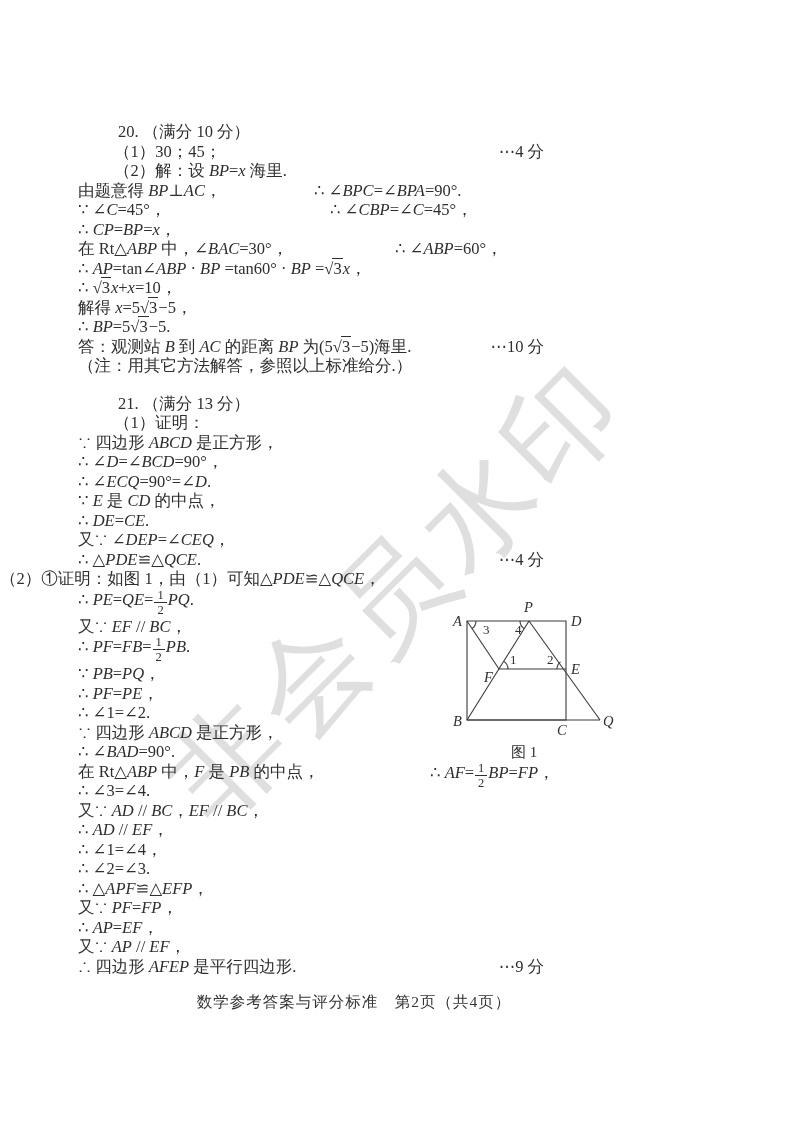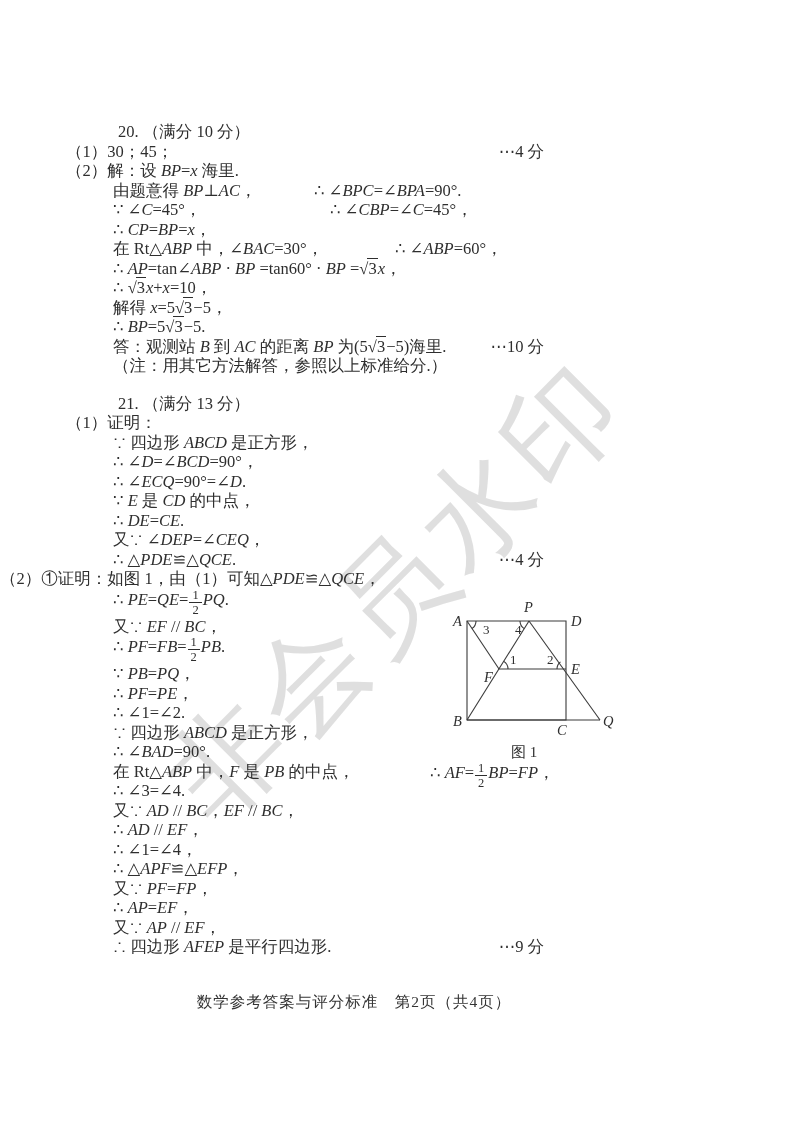--- a/index.html
+++ b/index.html
@@ -11,22 +11,22 @@
   .watermark{
     position:absolute;left:100px;top:515px;width:620px;height:140px;
     font-size:112px;line-height:130px;letter-spacing:6px;white-space:nowrap;
     color:#c6c6c6;opacity:.55;
     transform:rotate(-45deg);transform-origin:center center;
     z-index:0;user-select:none;
   }
   .content{position:absolute;top:122px;left:0;width:685px;z-index:1;}
   .line{position:relative;font-size:16.5px;line-height:19.5px;white-space:pre;}
   .ind0{padding-left:118px;}
-  .ind1{padding-left:66px;}
-  .ind2{padding-left:113px;}
+  .ind1{padding-left:114px;}
+  .ind2{padding-left:78px;}
   .ind3{}
   .col2{position:absolute;top:0;}
   .score{position:absolute;right:141px;top:0;}
   .frac{display:inline-block;vertical-align:-9px;text-align:center;line-height:1;margin:0 1px;}
   .frac .fn{display:block;font-size:12.5px;line-height:13px;padding:0 3px;}
   .frac .fd{display:block;font-size:12.5px;line-height:14px;border-top:1px solid #2e2e2e;padding:0 3px;}
   .sqrt .rad{border-top:1.3px solid #2e2e2e;margin-left:-1px;padding:0 1px;}
   i{font-style:italic;}
   .sec21{margin-top:18px;}
   .figure{position:absolute;left:440px;top:592px;width:220px;height:182px;z-index:1;}
@@ -76,20 +76,21 @@
       <div class="line ind2">∵ <i>PB</i>=<i>PQ</i>，</div>
       <div class="line ind2">∴ <i>PF</i>=<i>PE</i>，</div>
       <div class="line ind2">∴ ∠1=∠2.</div>
       <div class="line ind2">∵ 四边形 <i>ABCD</i> 是正方形，</div>
       <div class="line ind2">∴ ∠<i>BAD</i>=90°.</div>
       <div class="line ind2">在 Rt△<i>ABP</i> 中，<i>F</i> 是 <i>PB</i> 的中点，<span class="col2" style="left: 430px;">∴ <i>AF</i>=<span class="frac"><span class="fn">1</span><span class="fd">2</span></span><i>BP</i>=<i>FP</i>，</span></div>
       <div class="line ind2">∴ ∠3=∠4.</div>
       <div class="line ind2">又∵ <i>AD</i> // <i>BC</i>，<i>EF</i> // <i>BC</i>，</div>
       <div class="line ind2">∴ <i>AD</i> // <i>EF</i>，</div>
       <div class="line ind2">∴ ∠1=∠4，</div>
+      <div class="line ind2">∴ ∠2=∠3.</div>
       <div class="line ind2">∴ △<i>APF</i>≌△<i>EFP</i>，</div>
       <div class="line ind2">又∵ <i>PF</i>=<i>FP</i>，</div>
       <div class="line ind2">∴ <i>AP</i>=<i>EF</i>，</div>
       <div class="line ind2">又∵ <i>AP</i> // <i>EF</i>，</div>
       <div class="line ind2">∴ 四边形 <i>AFEP</i> 是平行四边形.<span class="score">⋯9 分</span></div>
     </section>
 </div>
 
 <div class="figure">
   <svg width="220" height="182" viewBox="0 0 220 182">

